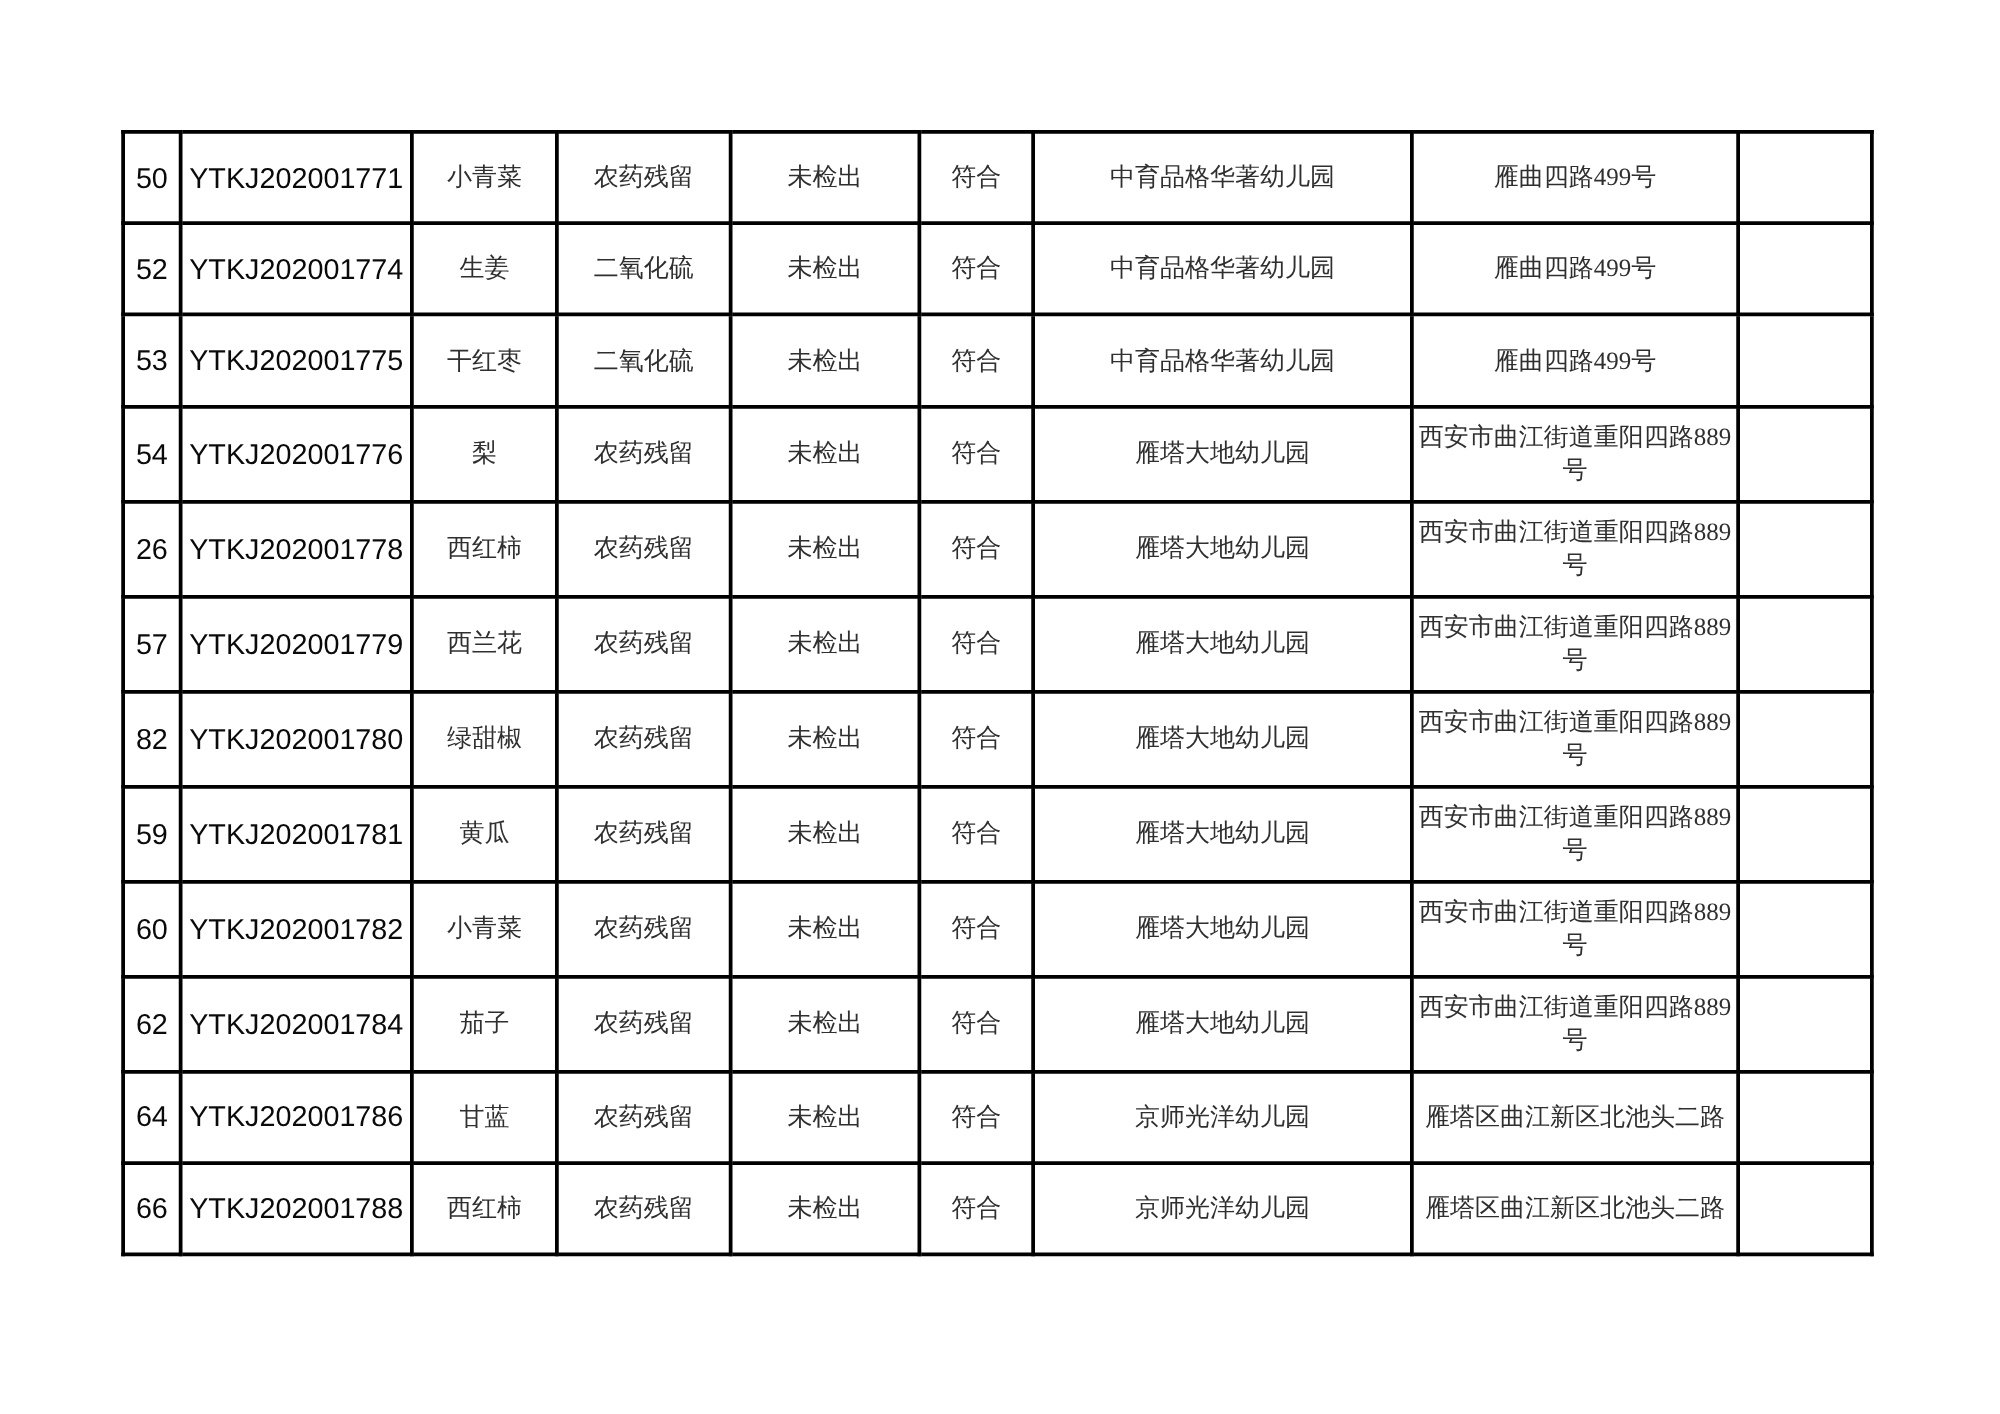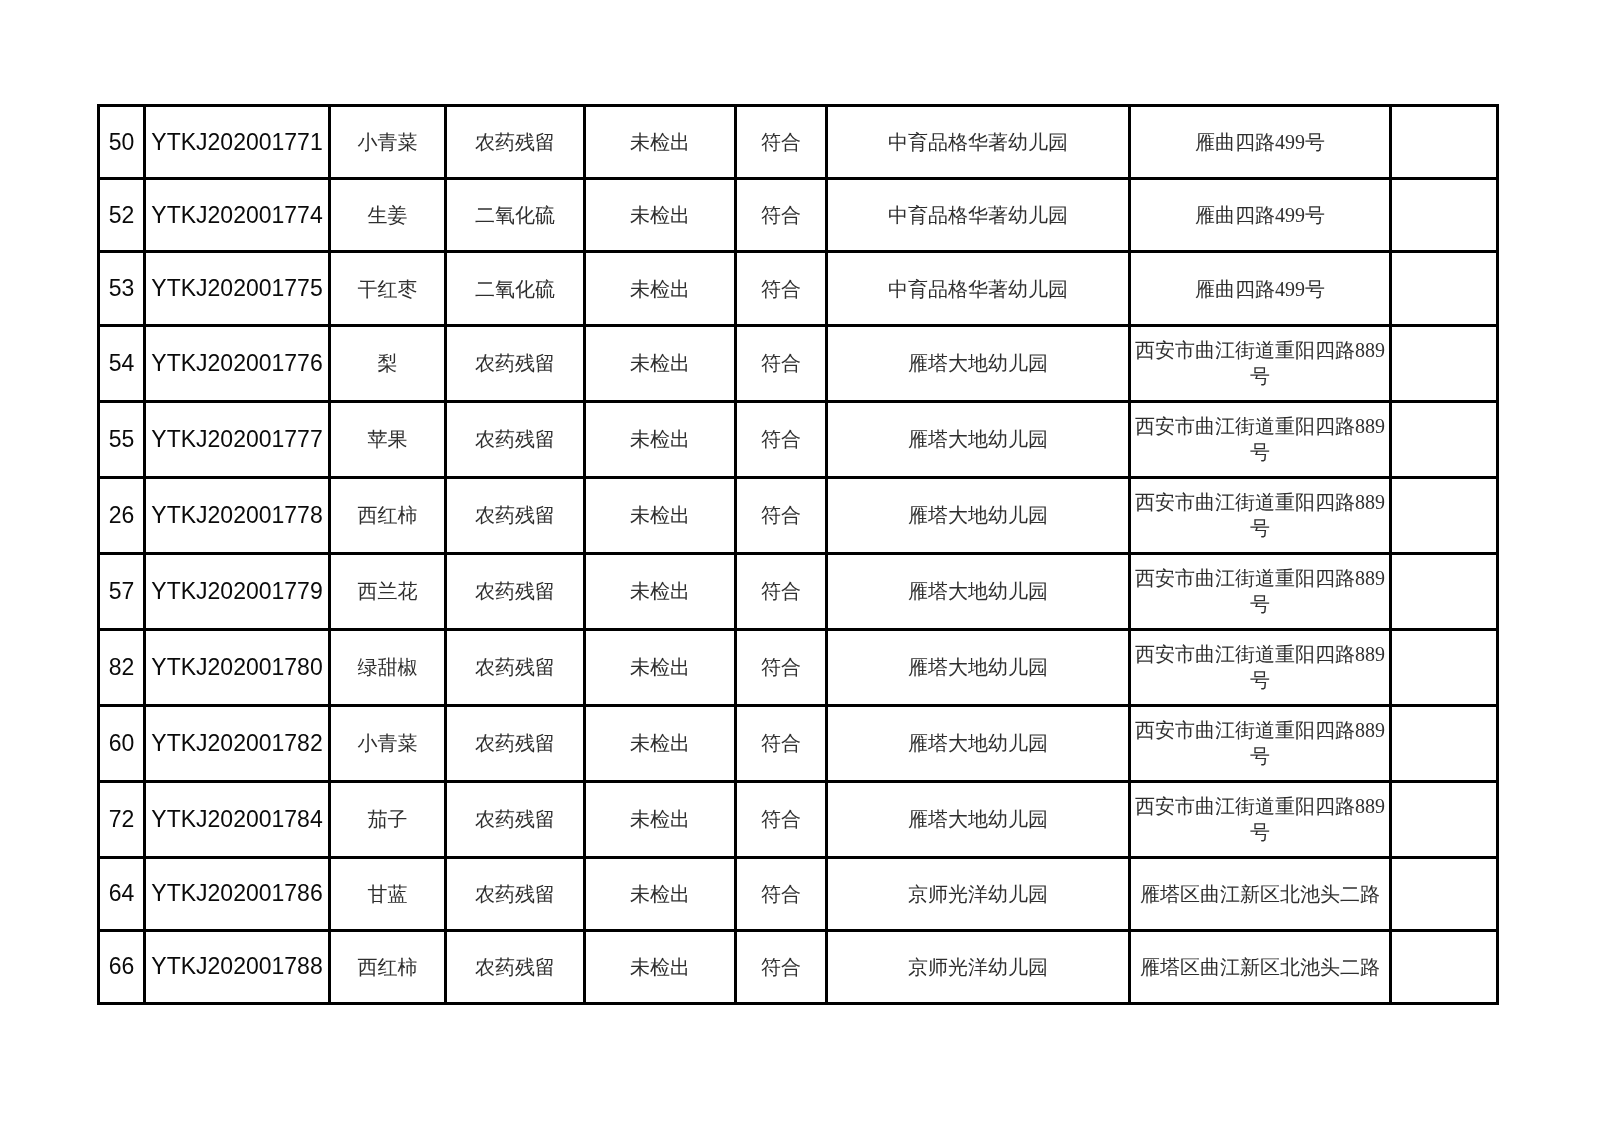--- a/index.html
+++ b/index.html
@@ -121,31 +121,20 @@
     <td class="latin">YTKJ202001776</td>
     <td class="zh">梨</td>
     <td class="zh">农药残留</td>
     <td class="zh">未检出</td>
     <td class="zh">符合</td>
     <td class="zh">雁塔大地幼儿园</td>
     <td class="zh addr-cell">西安市曲江街道重阳四路889号</td>
     <td class="zh"></td>
   </tr>
         <tr>
-    <td class="latin">55</td>
-    <td class="latin">YTKJ202001777</td>
-    <td class="zh">苹果</td>
-    <td class="zh">农药残留</td>
-    <td class="zh">未检出</td>
-    <td class="zh">符合</td>
-    <td class="zh">雁塔大地幼儿园</td>
-    <td class="zh addr-cell">西安市曲江街道重阳四路889号</td>
-    <td class="zh"></td>
-  </tr>
-        <tr>
     <td class="latin">26</td>
     <td class="latin">YTKJ202001778</td>
     <td class="zh">西红柿</td>
     <td class="zh">农药残留</td>
     <td class="zh">未检出</td>
     <td class="zh">符合</td>
     <td class="zh">雁塔大地幼儿园</td>
     <td class="zh addr-cell">西安市曲江街道重阳四路889号</td>
     <td class="zh"></td>
   </tr>
@@ -165,32 +154,43 @@
     <td class="latin">YTKJ202001780</td>
     <td class="zh">绿甜椒</td>
     <td class="zh">农药残留</td>
     <td class="zh">未检出</td>
     <td class="zh">符合</td>
     <td class="zh">雁塔大地幼儿园</td>
     <td class="zh addr-cell">西安市曲江街道重阳四路889号</td>
     <td class="zh"></td>
   </tr>
         <tr>
+    <td class="latin">59</td>
+    <td class="latin">YTKJ202001781</td>
+    <td class="zh">黄瓜</td>
+    <td class="zh">农药残留</td>
+    <td class="zh">未检出</td>
+    <td class="zh">符合</td>
+    <td class="zh">雁塔大地幼儿园</td>
+    <td class="zh addr-cell">西安市曲江街道重阳四路889号</td>
+    <td class="zh"></td>
+  </tr>
+        <tr>
     <td class="latin">60</td>
     <td class="latin">YTKJ202001782</td>
     <td class="zh">小青菜</td>
     <td class="zh">农药残留</td>
     <td class="zh">未检出</td>
     <td class="zh">符合</td>
     <td class="zh">雁塔大地幼儿园</td>
     <td class="zh addr-cell">西安市曲江街道重阳四路889号</td>
     <td class="zh"></td>
   </tr>
         <tr>
-    <td class="latin">72</td>
+    <td class="latin">62</td>
     <td class="latin">YTKJ202001784</td>
     <td class="zh">茄子</td>
     <td class="zh">农药残留</td>
     <td class="zh">未检出</td>
     <td class="zh">符合</td>
     <td class="zh">雁塔大地幼儿园</td>
     <td class="zh addr-cell">西安市曲江街道重阳四路889号</td>
     <td class="zh"></td>
   </tr>
         <tr>

